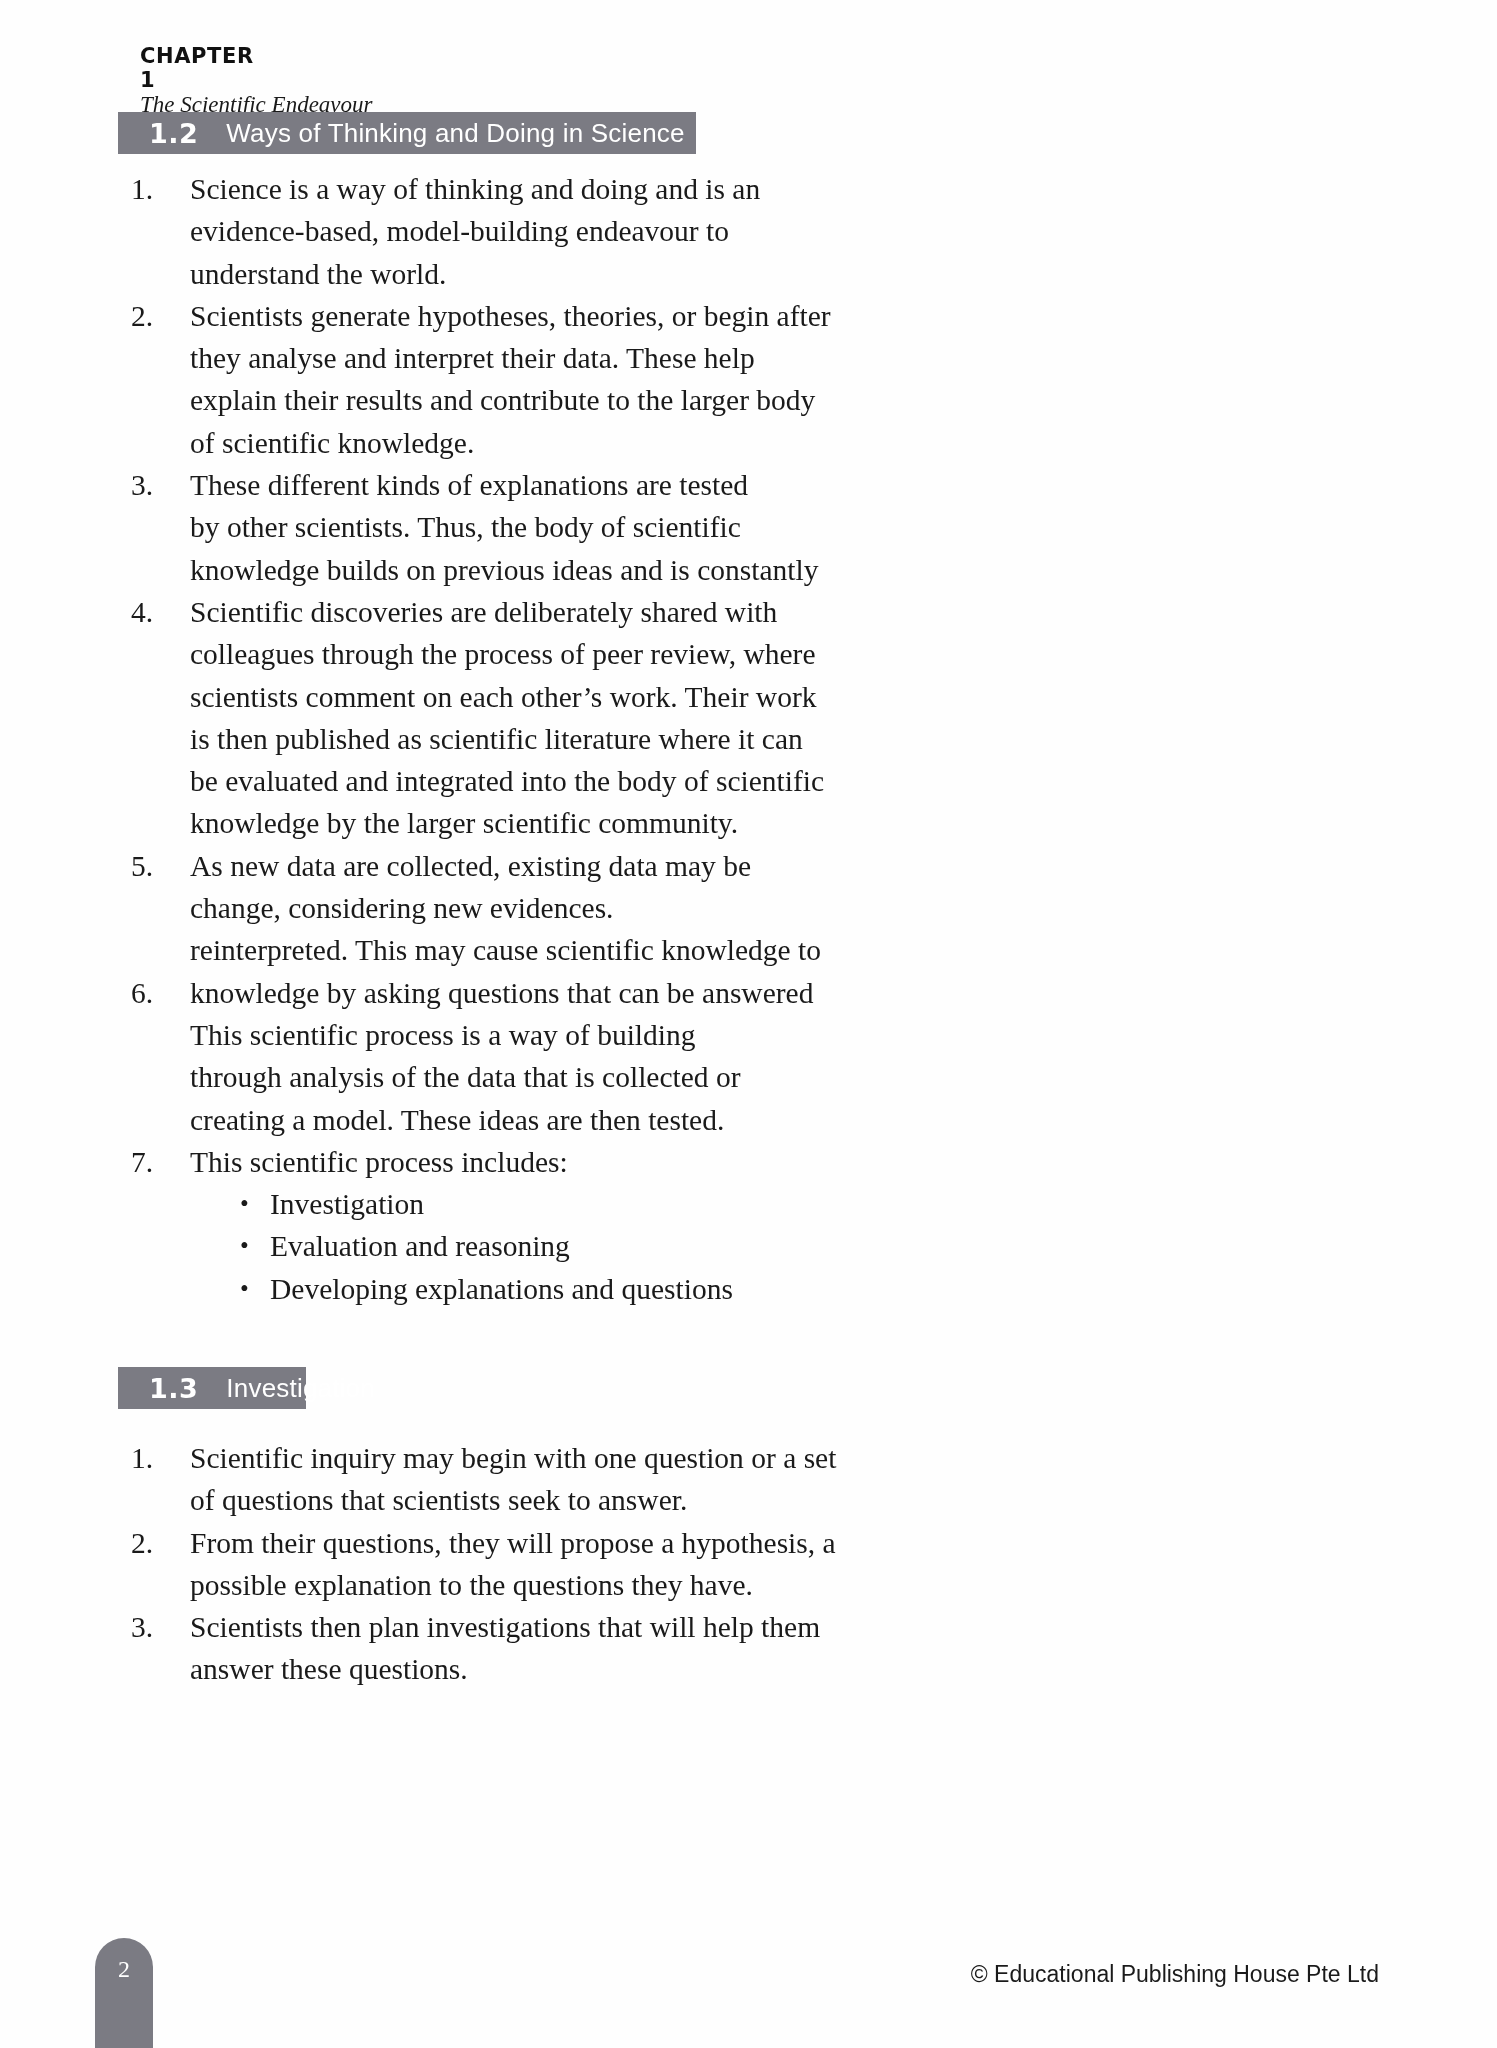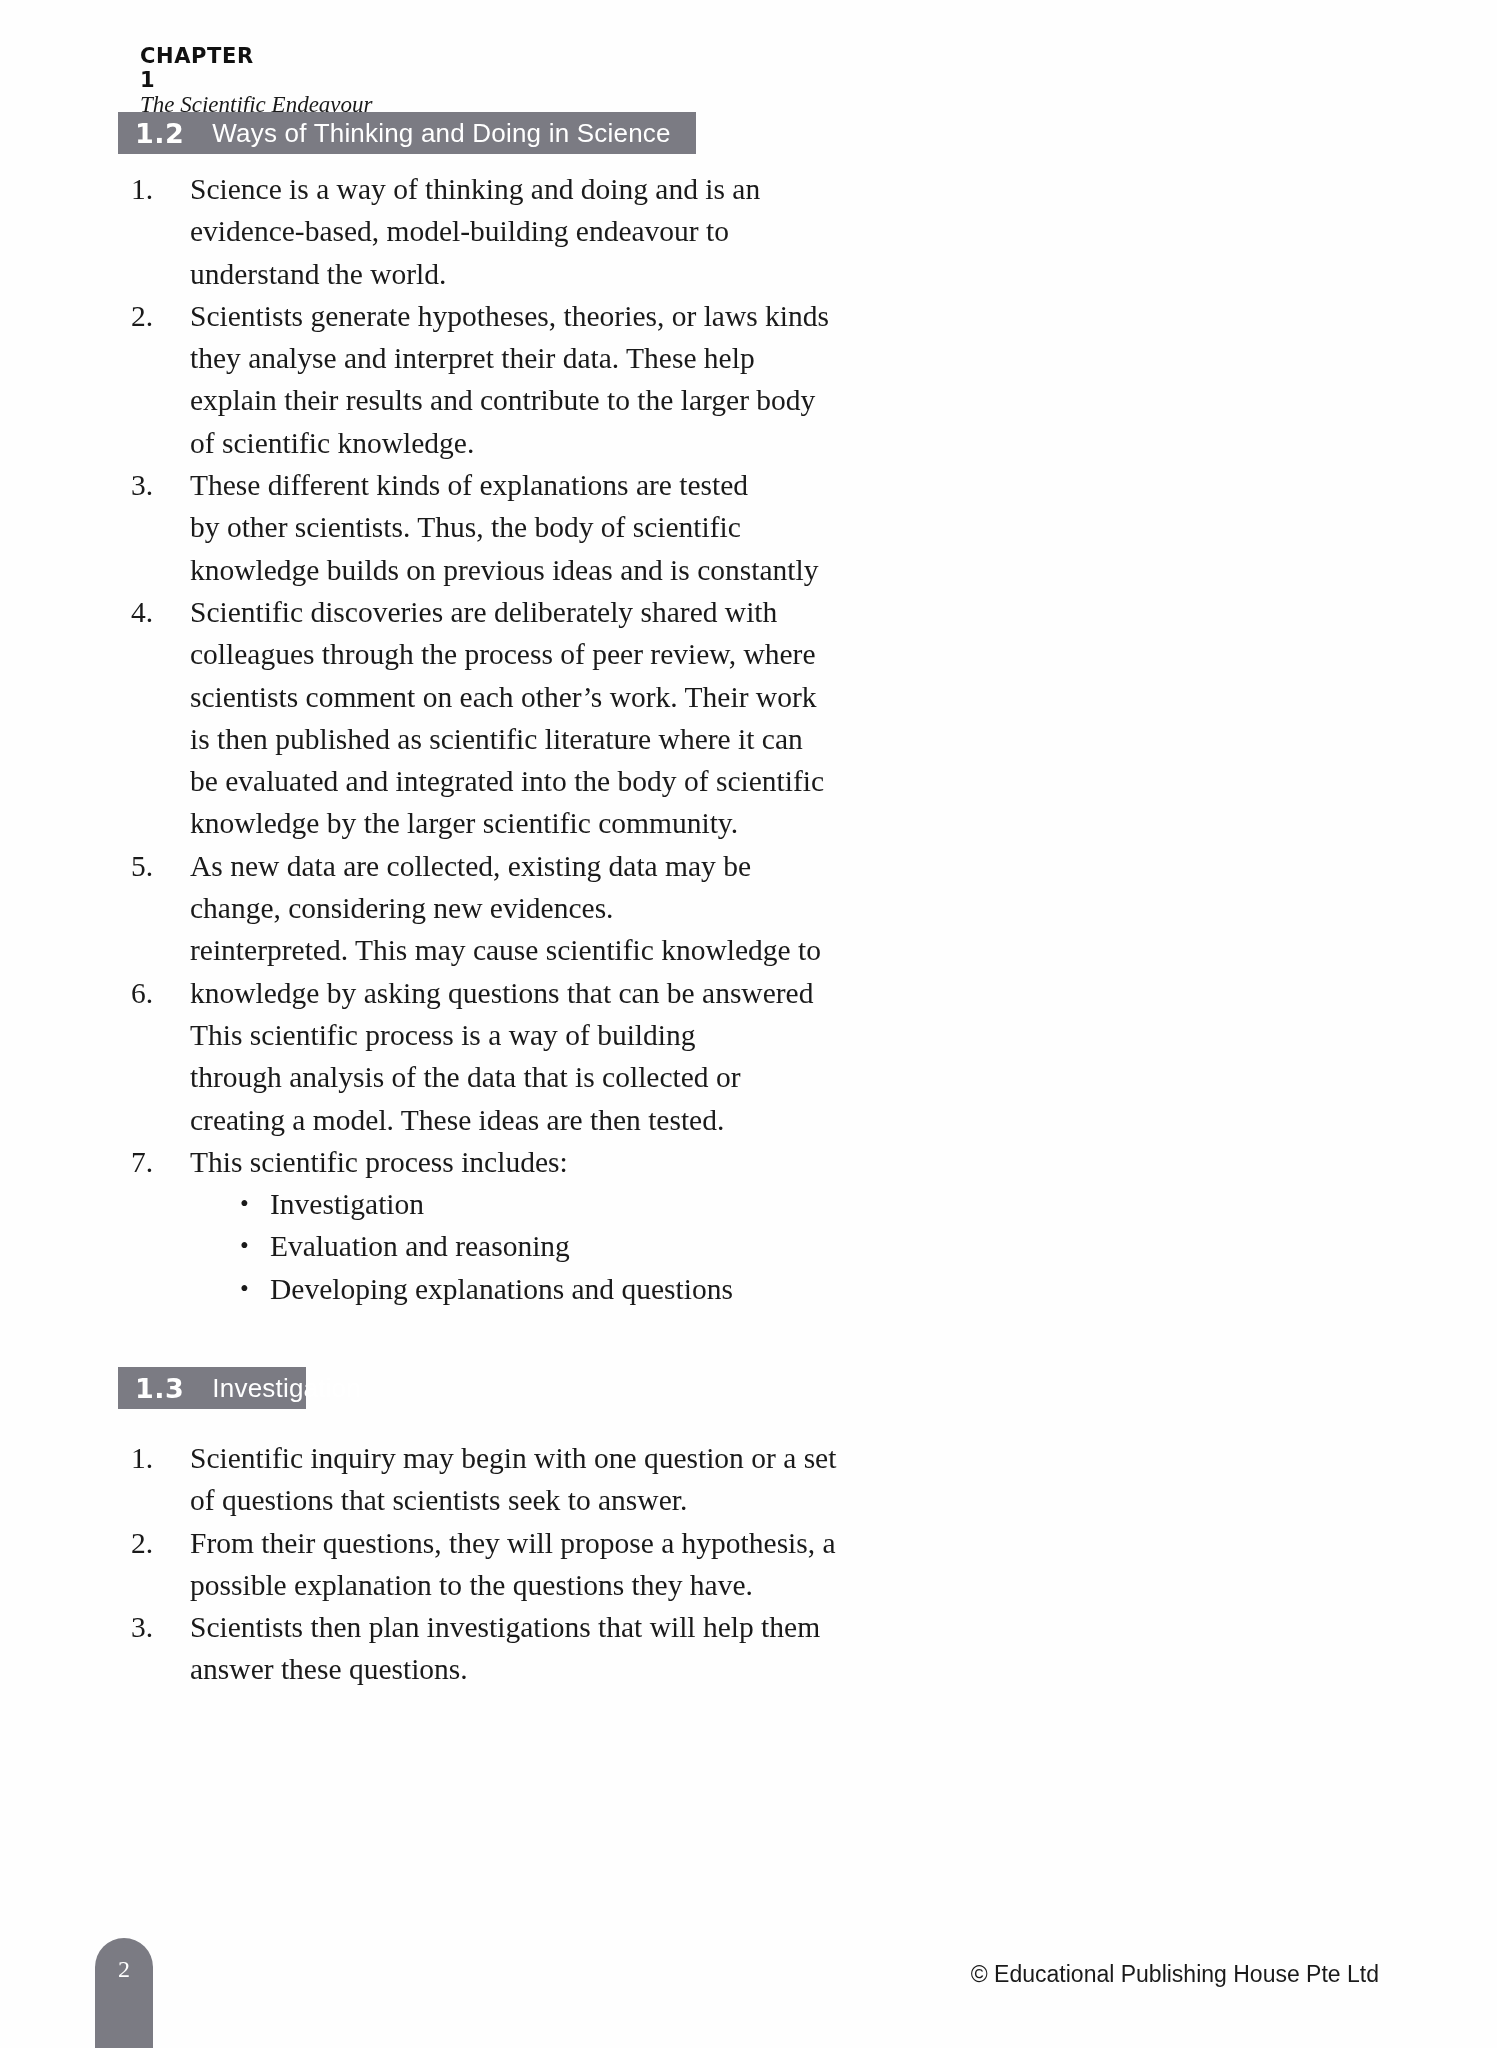--- a/index.html
+++ b/index.html
@@ -54,21 +54,21 @@
     color: #1a1a1a;
   }
 
   
   .section-bar {
     position: absolute;
     background: #7b7b83;
     height: 42px;
     display: flex;
     align-items: center;
-    padding: 0 16px 0 17px;
+    padding: 0 16px 0 31px;
     box-sizing: border-box;
     white-space: nowrap;
   }
   .section-bar .sec-num {
     font-family: "DejaVu Sans", sans-serif;
     font-weight: bold;
     font-size: 27px;
     color: #ffffff;
     letter-spacing: 0.5px;
   }
@@ -188,21 +188,21 @@
         <div class="li-num">1.</div>
         <div class="li-body">
           <span class="ln">Science is a way of thinking and doing and is an</span>
           <span class="ln">evidence-based, model-building endeavour to</span>
           <span class="ln">understand the world.</span>
         </div>
       </div>
       <div class="li">
         <div class="li-num">2.</div>
         <div class="li-body">
-          <span class="ln">Scientists generate hypotheses, theories, or laws kinds</span>
+          <span class="ln">Scientists generate hypotheses, theories, or begin after</span>
           <span class="ln">they analyse and interpret their data. These help</span>
           <span class="ln">explain their results and contribute to the larger body</span>
           <span class="ln">of scientific knowledge.</span>
         </div>
       </div>
       <div class="li">
         <div class="li-num">3.</div>
         <div class="li-body">
           <span class="ln">These different kinds of explanations are tested</span>
           <span class="ln">by other scientists. Thus, the body of scientific</span>

